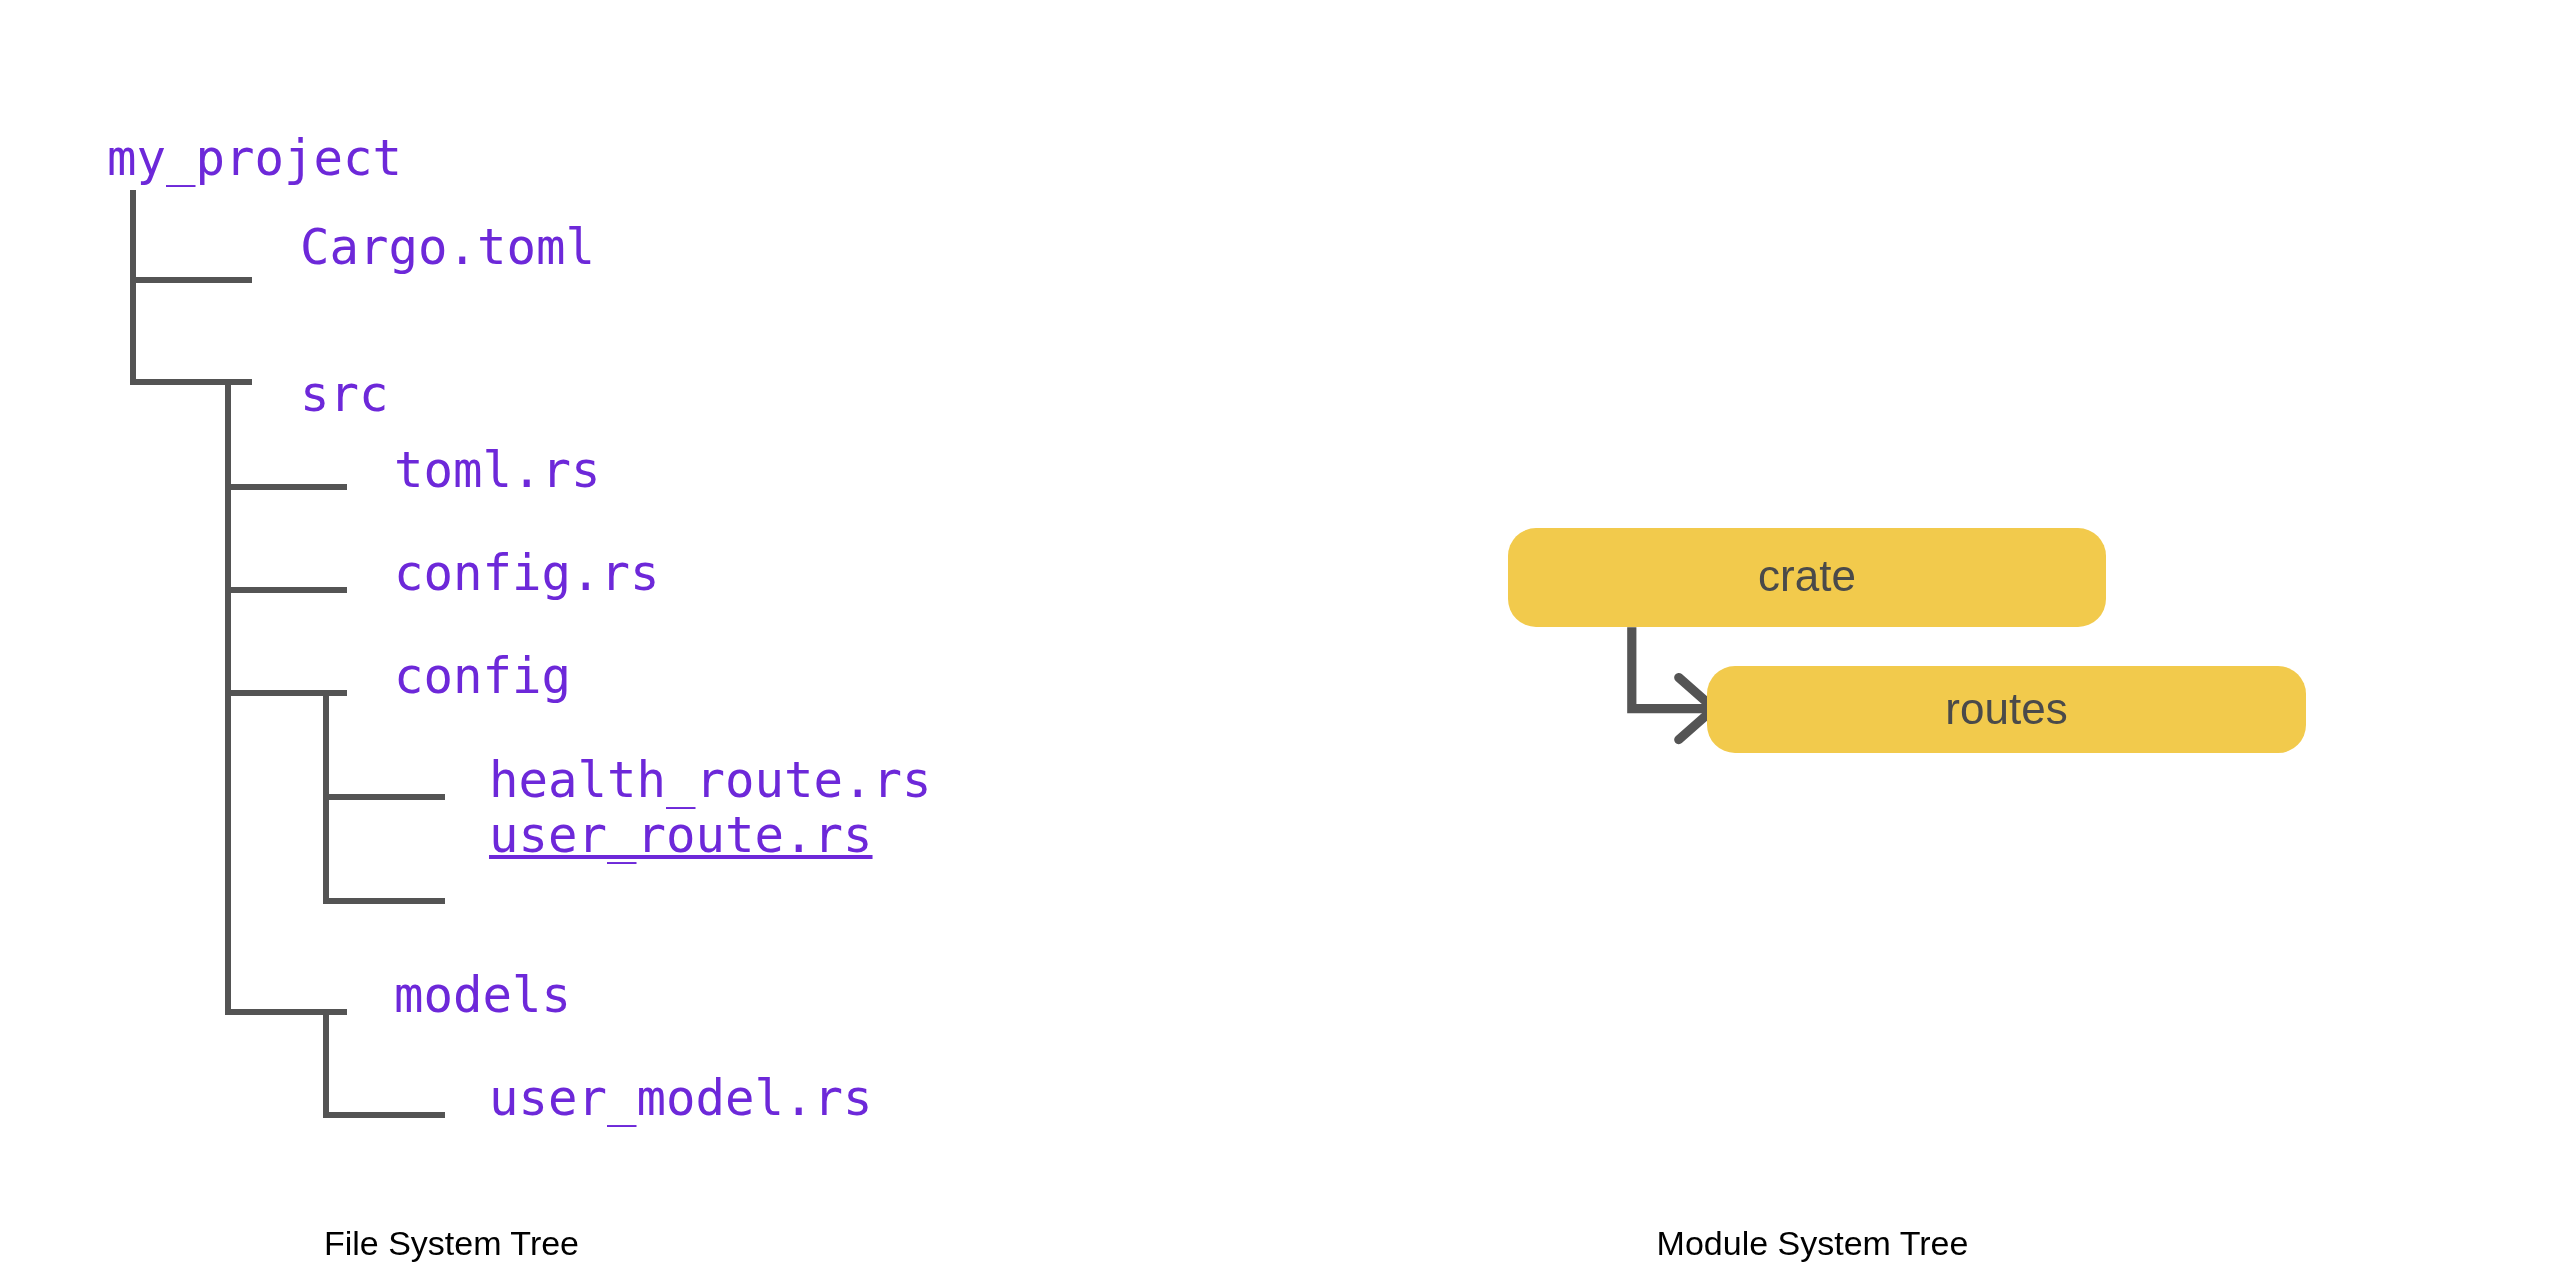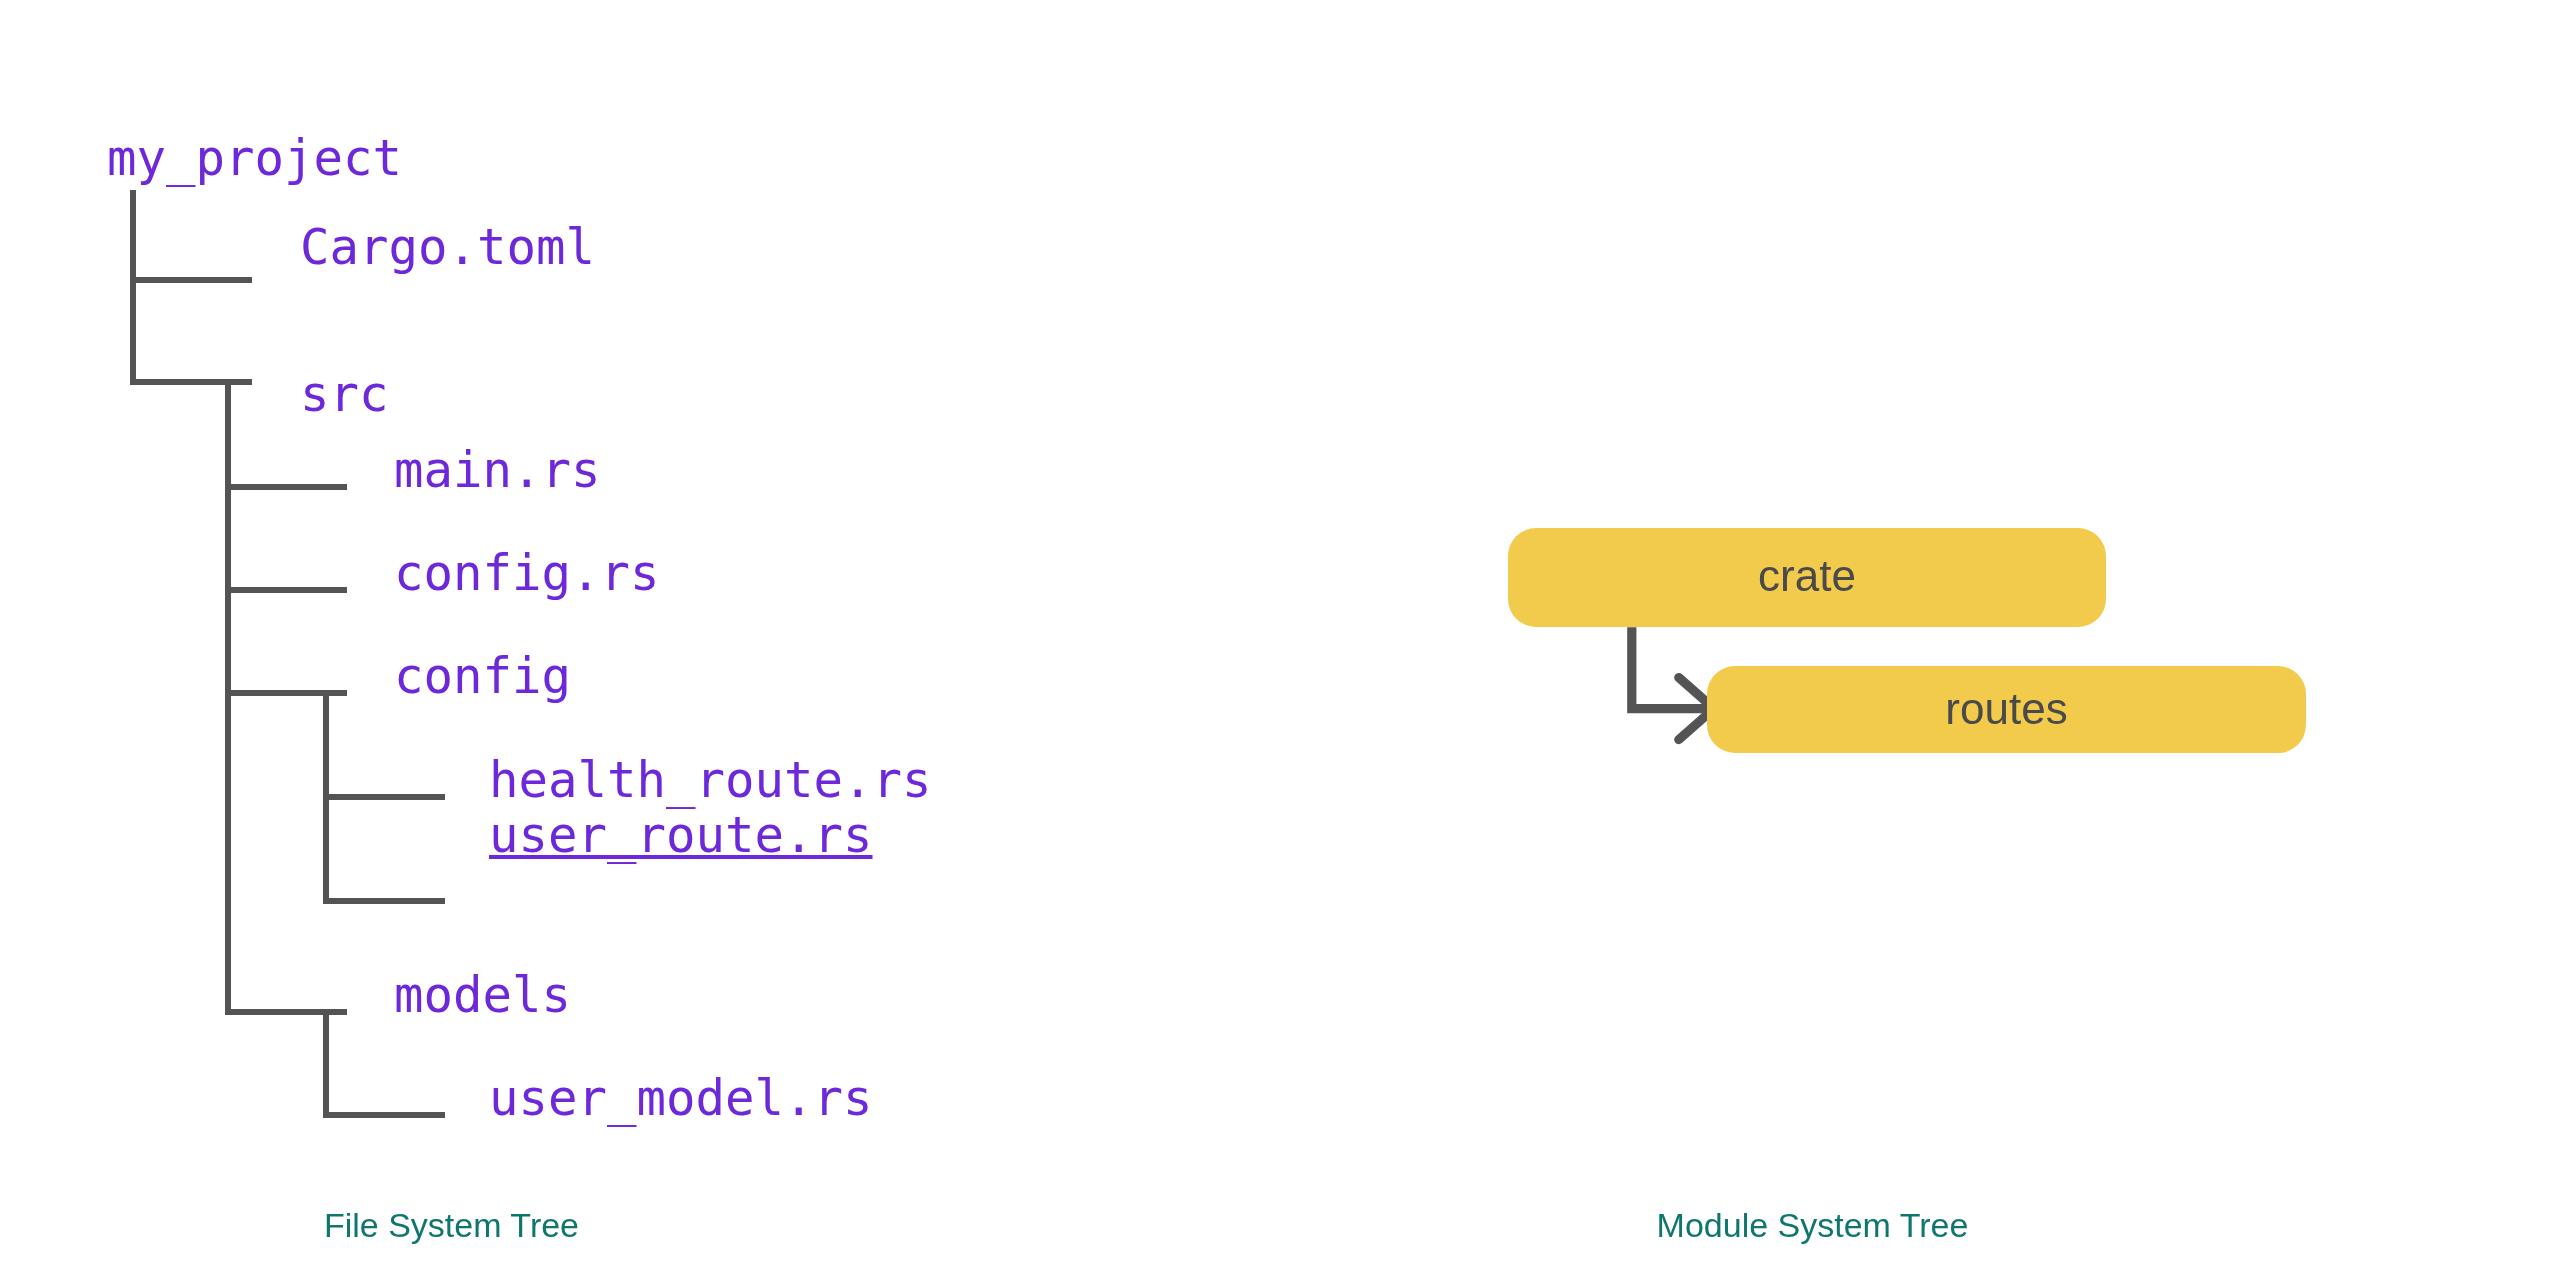--- a/index.html
+++ b/index.html
@@ -90,23 +90,24 @@
     overflow: visible;
     pointer-events: none;
   }
 
   
   .caption {
     position: absolute;
     font-family: "Liberation Sans", sans-serif;
     font-size: 34px;
     line-height: 34px;
-    color: #0f766e;
+    color: #000000;
     white-space: nowrap;
     text-align: center;
+    margin-top: 18px;
   }
 </style>
 </head>
 <body>
 
 <div id="canvas">
 
   <div id="fs-tree">
 
     <div class="rule rule-v" style="left:130px; top:190px; height:190px;"></div>
@@ -127,21 +128,21 @@
 
     <div class="rule rule-v" style="left:323px; top:1009px; height:109px;"></div>
     <div class="rule rule-h" style="left:323px; top:1112px; width:122px;"></div>
 
     <div class="fs-row" style="left:107px; top:134px;">my_project</div>
 
     <div class="fs-row" style="left:300px; top:223px;">Cargo.toml</div>
 
     <div class="fs-row" style="left:300px; top:342px;margin-top:28px;">src</div>
 
-    <div class="fs-row" style="left:394px; top:446px;">main.rs</div>
+    <div class="fs-row" style="left:394px; top:446px;">toml.rs</div>
 
     <div class="fs-row" style="left:394px; top:549px;">config.rs</div>
 
     <div class="fs-row" style="left:394px; top:652px;">config</div>
 
     <div class="fs-row" style="left:489px; top:756px;">health_route.rs</div>
 
     <div class="fs-row" style="left:489px; top:811px;text-decoration:underline;">user_route.rs</div>
 
     <div class="fs-row" style="left:394px; top:971px;">models</div>

